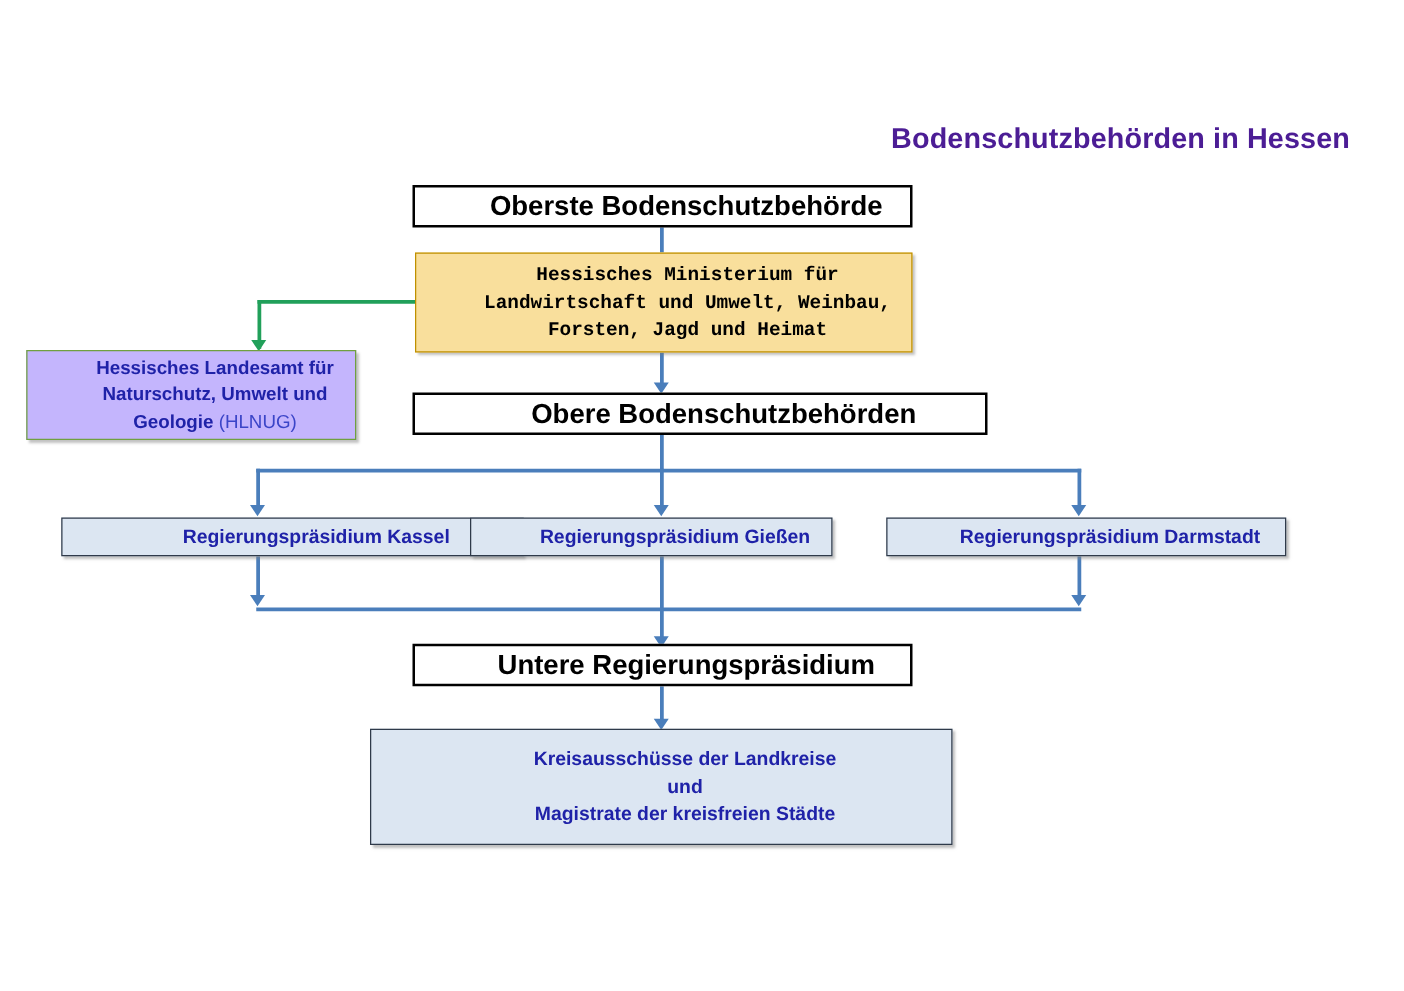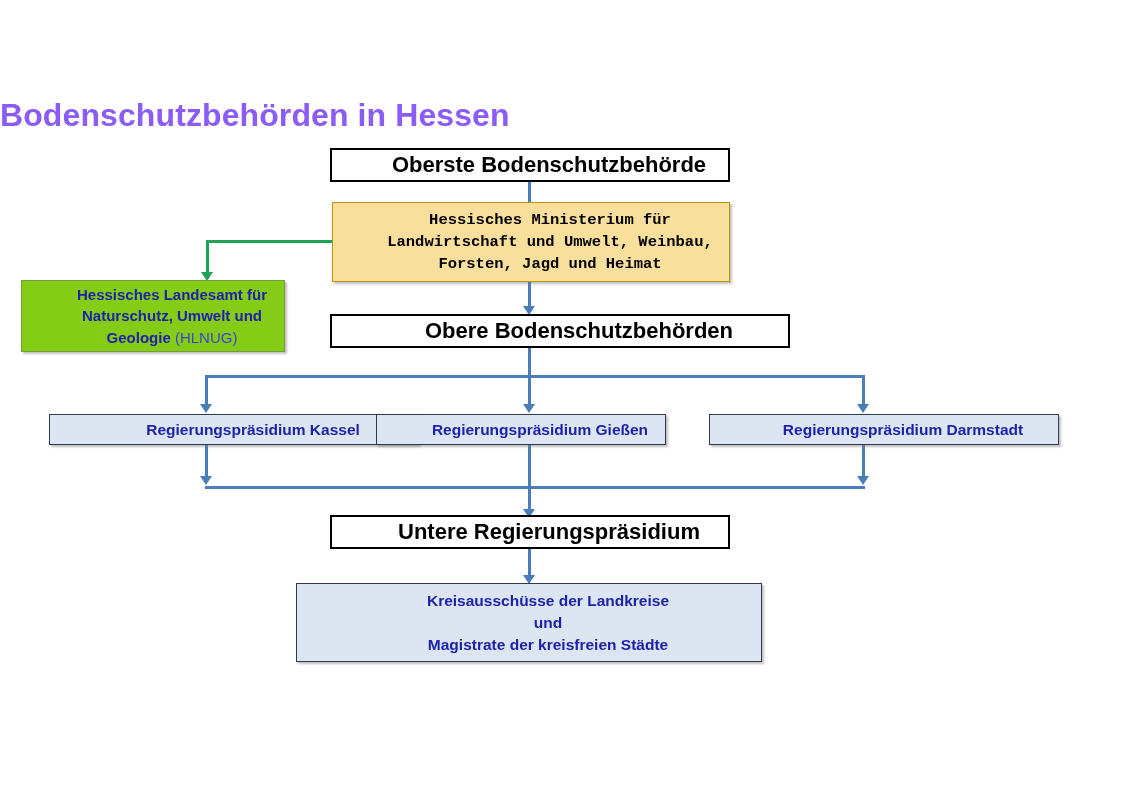--- a/index.html
+++ b/index.html
@@ -31,24 +31,24 @@
     white-space: pre-line;
     margin-left: 38px;
   }
 
   
   #title {
     position: absolute;
     left: 0;
     top: 97px;
     width: 1080px;
-    text-align: left;
-    font-size: 32px;
-    font-weight: bold;
-    color: #8b5cf6;
+    text-align: right;
+    font-size: 23px;
+    font-weight: bold;
+    color: #4c1d95;
     letter-spacing: 0.1px;
   }
 
   
   .level-box {
     background: #ffffff;
     border: 2.5px solid #000000;
     color: #000000;
     font-size: 22px;
     font-weight: bold;
@@ -60,21 +60,21 @@
     border: 1.5px solid #BF9000;
     color: #000000;
     font-size: 15.5px;
     font-weight: bold;
     line-height: 1.42;
     box-shadow: 2px 2px 2px rgba(120,120,120,0.45);
   }
 
   
   .hlnug-box {
-    background: #84cc16;
+    background: #c4b5fd;
     border: 1.5px solid #70A040;
     color: #1F22A8;
     font-size: 15px;
     font-weight: bold;
     line-height: 1.42;
     box-shadow: 2px 2px 2px rgba(120,120,120,0.45);
   }
   .hlnug-box .abbrev {
     font-weight: normal;
     color: #3B45C8;
@@ -192,27 +192,27 @@
   </div>
 
   <div class="node blue-box" style="left:49px; top:414px; width:370px; height:31px;">
     <span class="txt">Regierungspräsidium Kassel</span>
   </div>
 
   <div class="node blue-box" style="left:376px; top:414px; width:290px; height:31px;">
     <span class="txt">Regierungspräsidium Gießen</span>
   </div>
 
-  <div class="node blue-box" style="left:709px; top:414px; width:350px; height:31px;">
+  <div class="node blue-box" style="left:709px; top:414px; width:320px; height:31px;">
     <span class="txt">Regierungspräsidium Darmstadt</span>
   </div>
 
   <div class="node level-box" style="left:330px; top:515px; width:400px; height:34px;">
     <span class="txt">Untere Regierungspräsidium</span>
   </div>
 
-  <div class="node blue-box" style="left:296px; top:583px; width:466px; height:79px;">
+  <div class="node blue-box" style="left:296px; top:583px; width:466px; height:93px;">
     <span class="txt">Kreisausschüsse der Landkreise
 und
 Magistrate der kreisfreien Städte</span>
   </div>
 
 </div>
 
 </body></html>

